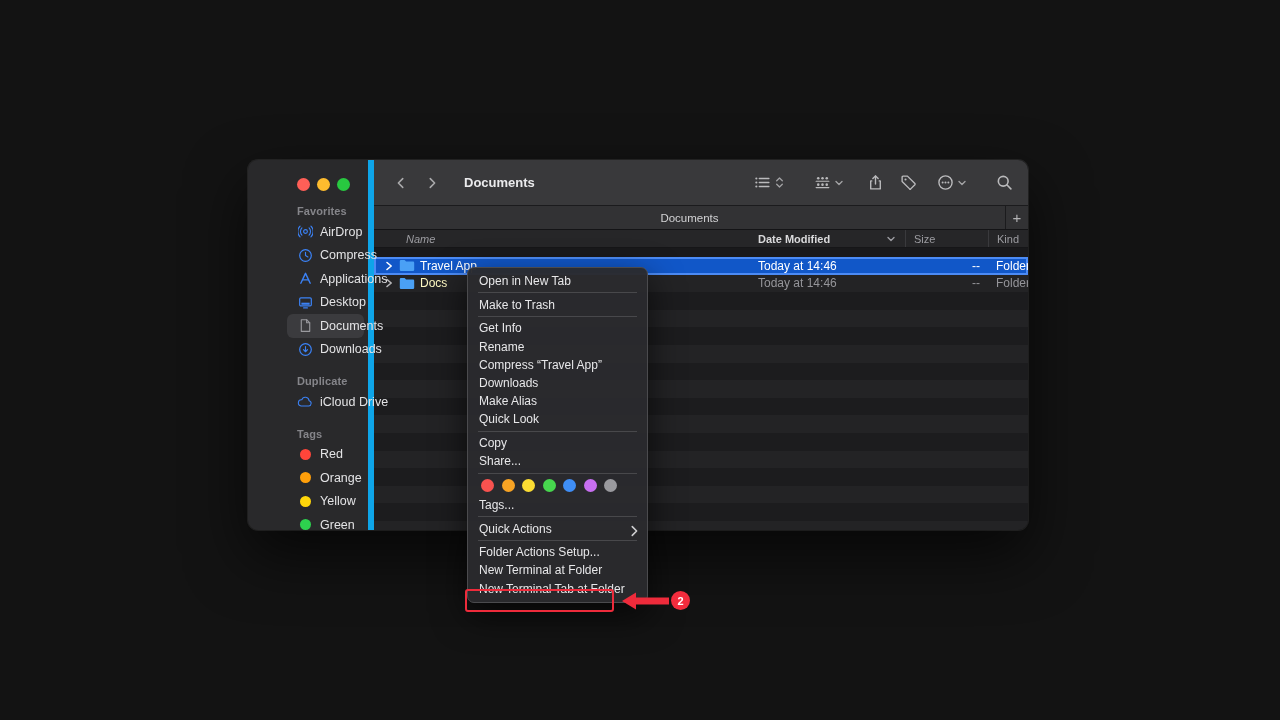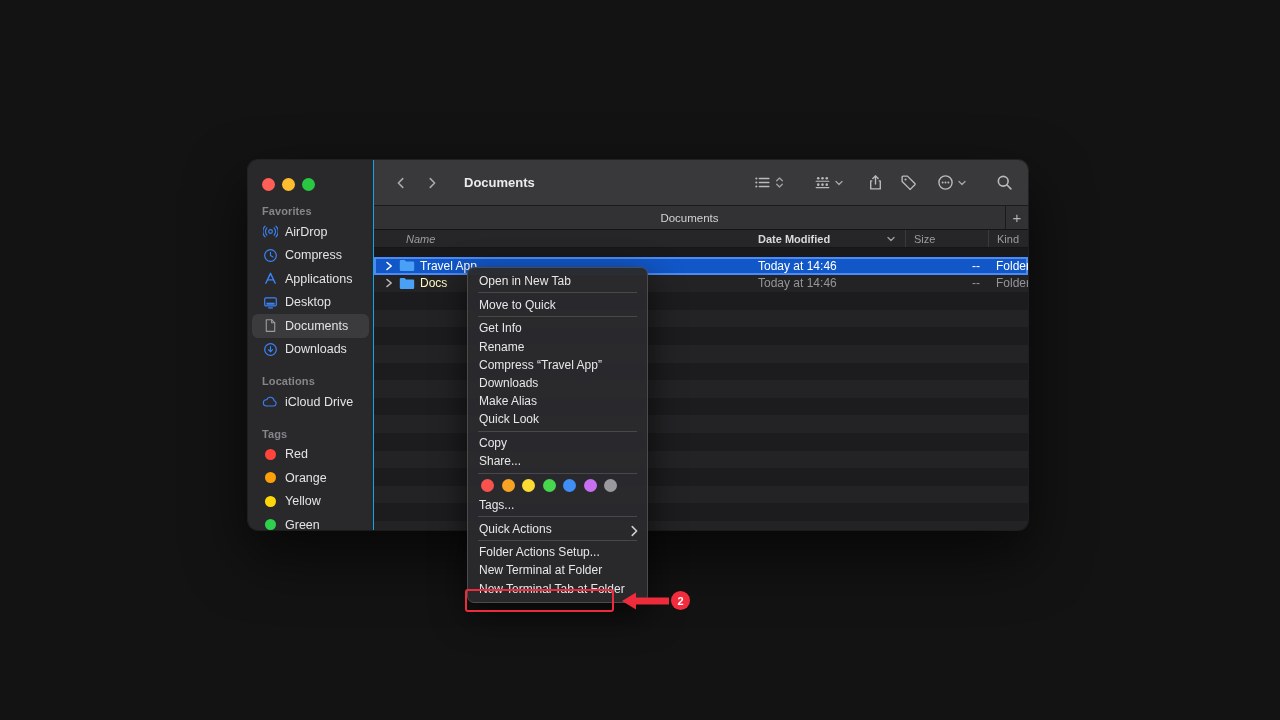--- a/index.html
+++ b/index.html
@@ -16,21 +16,21 @@
   .finder-window {
     position:absolute; left:248px; top:160px; width:780px; height:370px;
     border-radius:10px; overflow:hidden; display:flex;
     box-shadow:0 0 0 1px rgba(255,255,255,.08), 0 25px 60px rgba(0,0,0,.65);
     background:#1d1d1f;
   }
 
   
   .sidebar {
     width:126px; flex:0 0 126px; background:#29292b;
-    border-right:1px solid #0ea5e9; padding-top:0; position:relative;
+    border-right:6px solid #0ea5e9; padding-top:0; position:relative;padding-left:35px;
   }
   .traffic-lights { display:flex; gap:7px; padding:18px 0 0 14px; }
   .tl-dot { width:13px; height:13px; border-radius:50%; }
   .side-section-label {
     font-size:11px; font-weight:bold; color:#85858a;
     margin:14px 0 3px 14px; letter-spacing:.1px;
   }
   .side-item {
     height:23.5px; display:flex; align-items:center; gap:7px;
     margin:0 4px; padding-left:10px; border-radius:6px;
@@ -199,21 +199,21 @@
         </div>
         <div class="side-item">
           <span class="side-icon">
             <svg width="15" height="15" viewBox="0 0 16 16">
               <circle cx="8" cy="8" r="6.2" stroke="currentColor" fill="none" stroke-linecap="round" stroke-linejoin="round" stroke-width="1.3"></circle>
               <path d="M8 4.8 V10.2 M5.8 8.2 L8 10.4 L10.2 8.2" stroke="currentColor" fill="none" stroke-linecap="round" stroke-linejoin="round" stroke-width="1.2"></path>
             </svg>
           </span>
           <span>Downloads</span>
         </div>
-        <div class="side-section-label">Locations</div>
+        <div class="side-section-label">Duplicate</div>
         <div class="side-item">
           <span class="side-icon">
             <svg width="16" height="13" viewBox="0 0 18 14">
               <path d="M4.6 12 h8.6 a3 3 0 0 0 .4-5.9 a4.2 4.2 0 0 0-8.2-1 A3.4 3.4 0 0 0 4.6 12 z" stroke="currentColor" fill="none" stroke-linecap="round" stroke-linejoin="round" stroke-width="1.2"></path>
             </svg>
           </span>
           <span>iCloud Drive</span>
         </div>
         <div class="side-section-label">Tags</div>
         <div class="side-item">
@@ -436,21 +436,21 @@
       </div>
   </div>
 </div>
 
 <div class="context-menu" id="context-menu">
     <div class="menu-item">
       <span class="lbl">Open in New Tab</span>
     </div>
     <div class="menu-divider"></div>
     <div class="menu-item">
-      <span class="lbl">Move to Quick</span>
+      <span class="lbl">Make to Trash</span>
     </div>
     <div class="menu-divider"></div>
     <div class="menu-item">
       <span class="lbl">Get Info</span>
     </div>
     <div class="menu-item">
       <span class="lbl">Rename</span>
     </div>
     <div class="menu-item">
       <span class="lbl">Compress “Travel App”</span>

